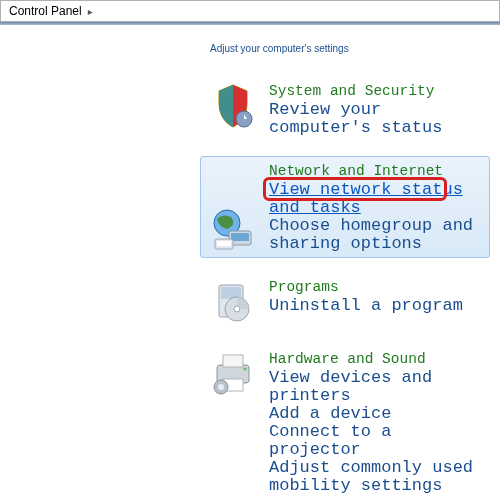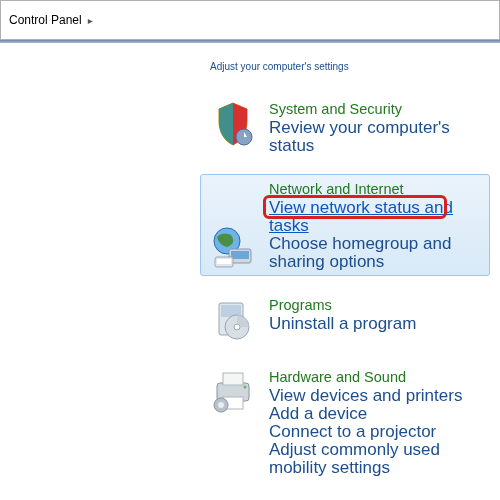--- a/index.html
+++ b/index.html
@@ -5,21 +5,21 @@
     * { margin: 0; padding: 0; box-sizing: border-box; }
     body {
       width: 500px;
       height: 500px;
       font-family: "Segoe UI", Tahoma, sans-serif;
       font-size: 12px;
       background: #fff;
       overflow: hidden;
     }
     .addrbar {
-      height: 40px;
+      height: 22px;
       background: #fff;
       border: 1px solid #b0b0b0;
       display: flex;
       align-items: center;
       padding-left: 4px;
       font-size: 12px;
       color: #000;
     }
     .addrbar .crumb { padding: 0 4px; }
     .addrbar .chev {
@@ -55,21 +55,21 @@
       border: 1px solid #9dc7f0;
       background: linear-gradient(to bottom, #eaf3fb 0%, #d8e9f7 100%);
       align-items: flex-end;
     }
     .cat-icon {
       width: 48px;
       height: 48px;
       flex-shrink: 0;
       margin-right: 12px;
     }
-    .cat-body { flex: 1; padding-top: 2px; }
+    .cat-body { flex: 1; padding-top: 2px; font-family: Liberation Mono, monospace; }
     .cat-head {
       color: #217a1f;
       font-size: 14.5px;
       font-weight: 400;
       display: block;
       margin-bottom: 2px;
       cursor: pointer;
     }
     .task {
       color: #1b4e8f;

